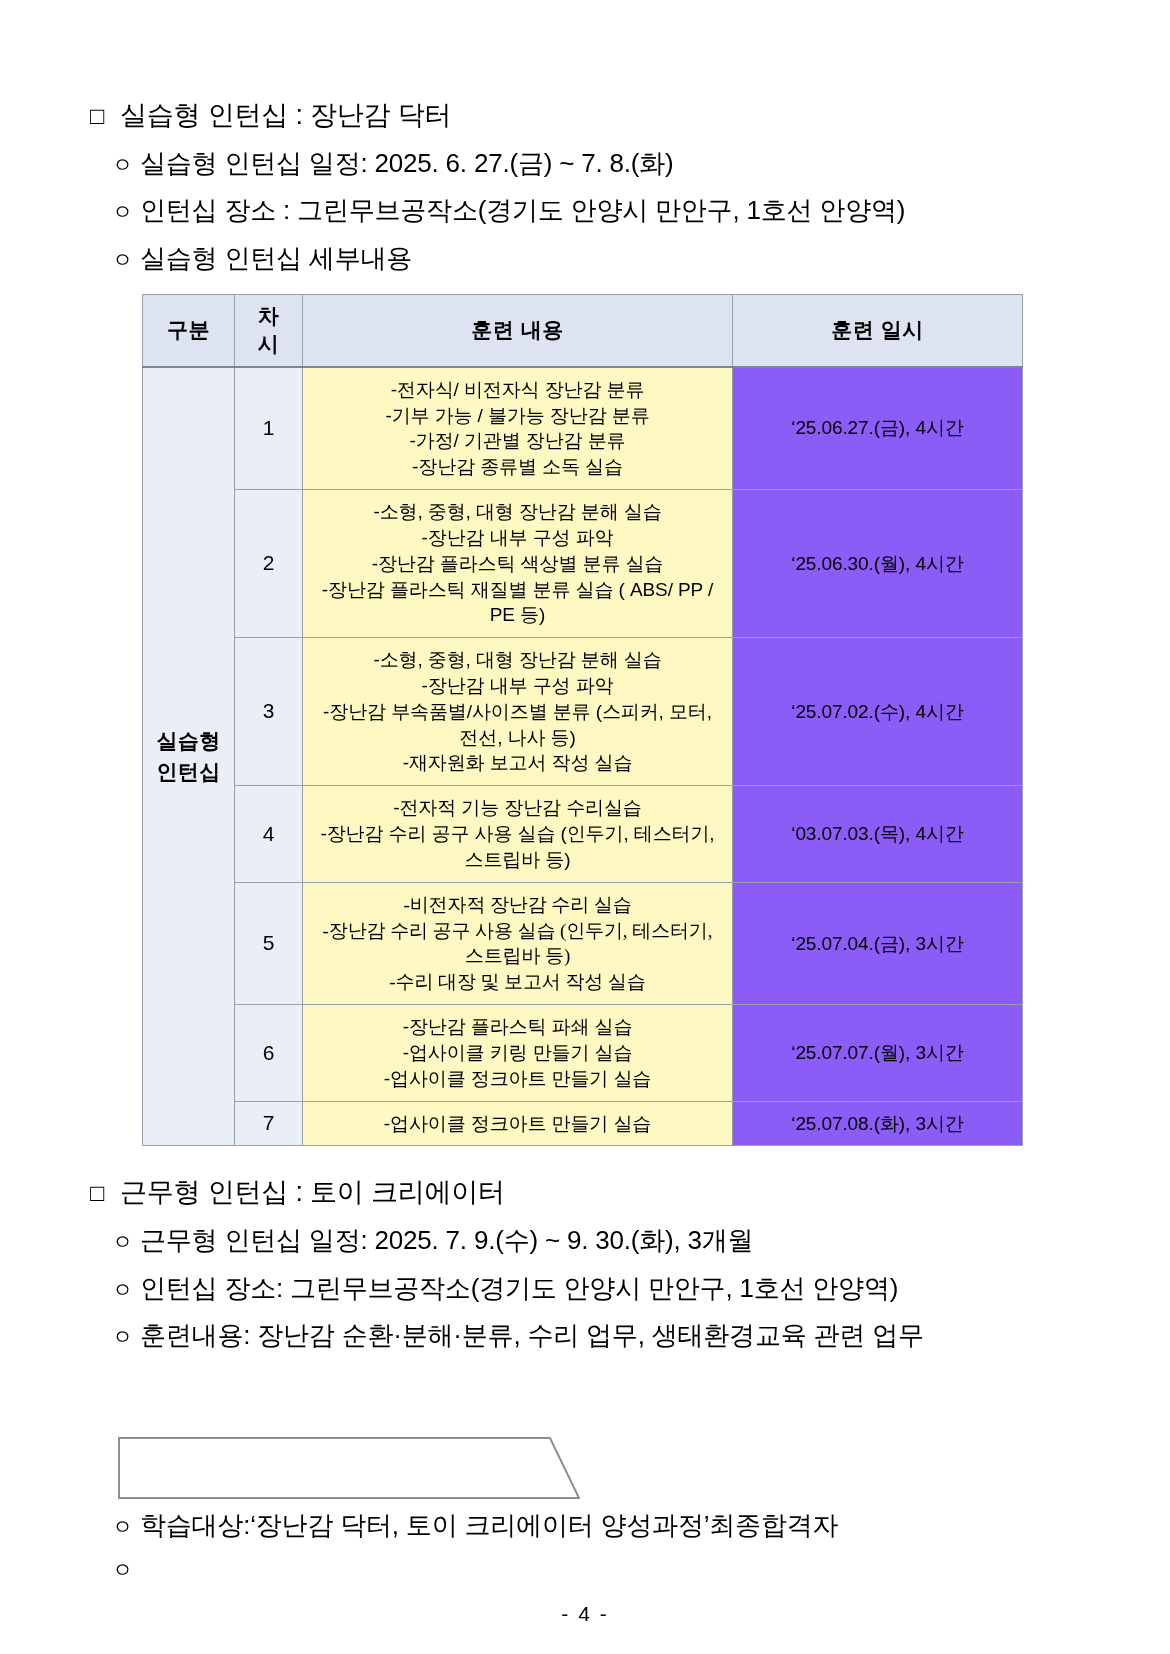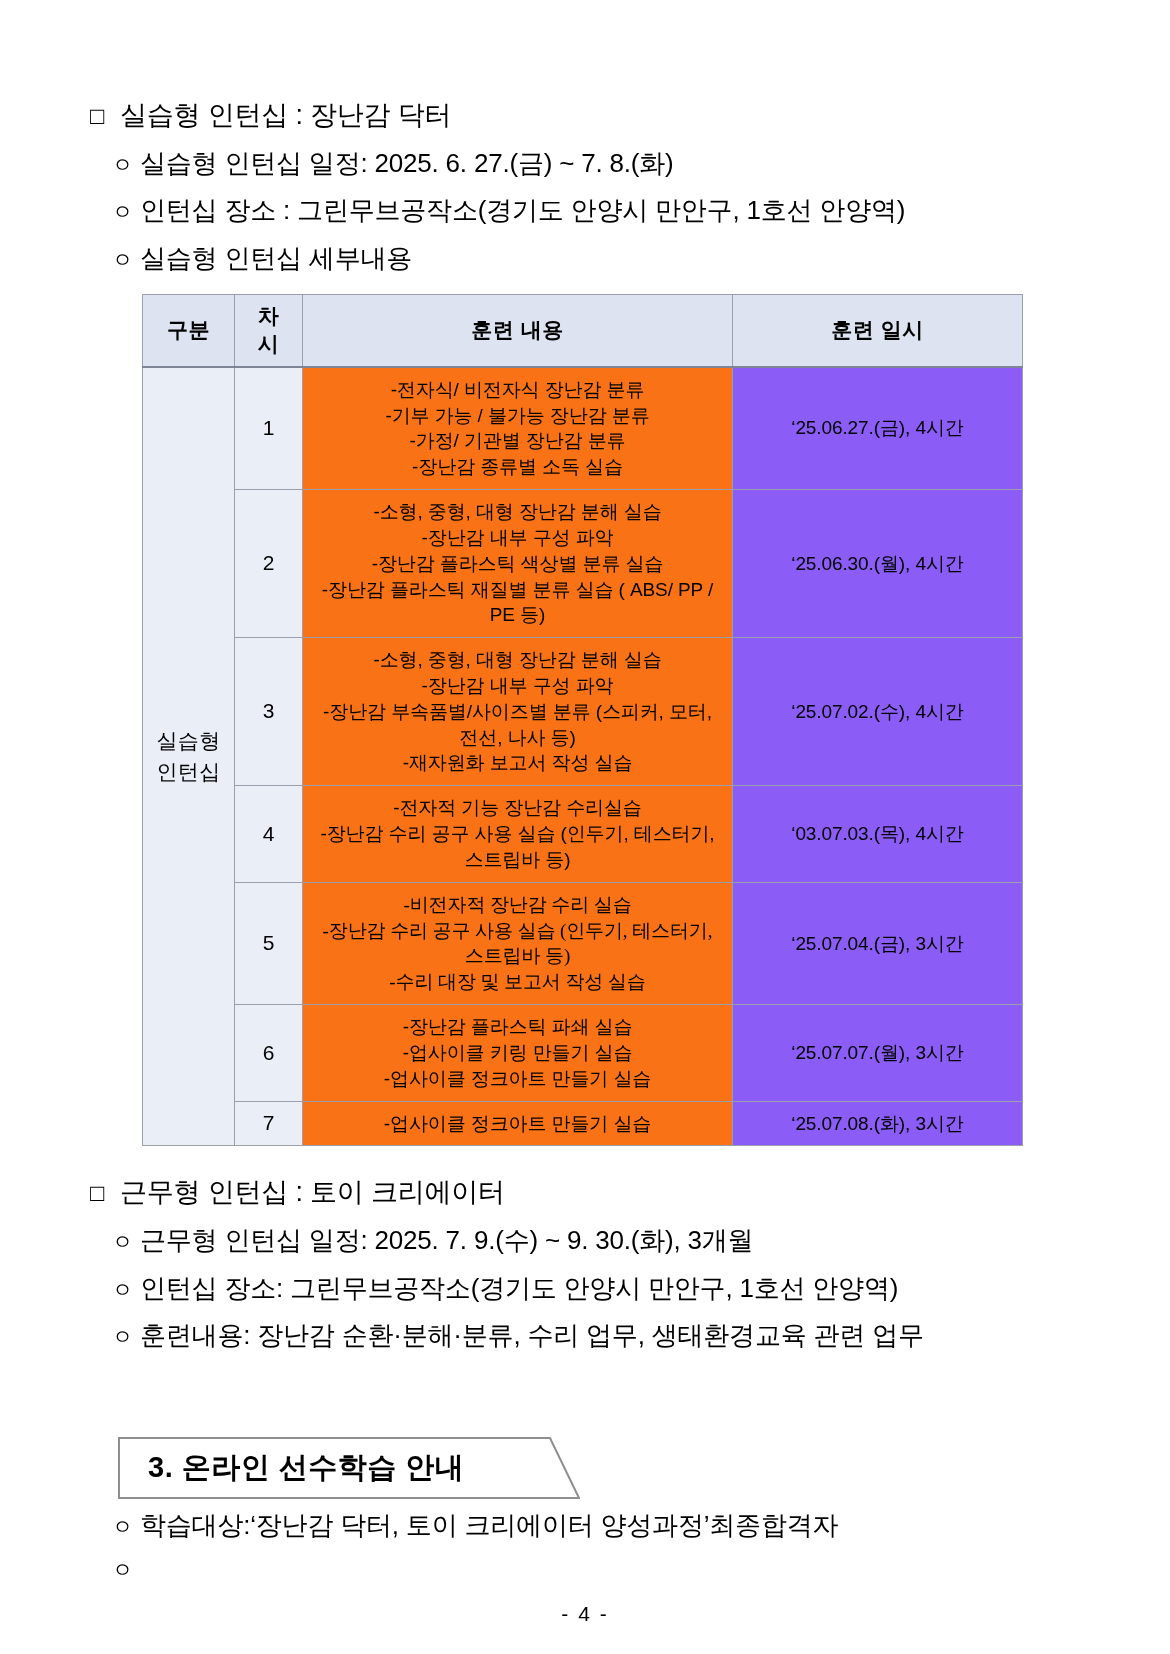--- a/index.html
+++ b/index.html
@@ -83,30 +83,30 @@
     background: #dde3f0;
     font-size: 21px;
     font-weight: bold;
     padding: 7px 20px;
     border-bottom: 2px solid #7e8596;
     letter-spacing: 0.5px;
   }
   table.detail tbody td.sec {
     background: #eaeef7;
     font-size: 21px;
-    font-weight: normal;
+    font-weight: bold;
     line-height: 1.45;
     letter-spacing: 0.3px;
   }
   table.detail tbody td.no {
     background: #eaeef7;
     font-size: 21px;
   }
   table.detail tbody td.content {
-    background: #f97316;
+    background: #fef9c3;
     font-size: 19px;
     padding: 9px 16px;
     letter-spacing: -0.1px;
   }
   table.detail tbody td.date {
     background: #8b5cf6;
     font-size: 19px;
     letter-spacing: -0.1px;
   }
   .col-sec { width: 92px; }
@@ -266,21 +266,20 @@
     <span class="o-text">훈련내용: 장난감 순환·분해·분류, 수리 업무, 생태환경교육 관련 업무</span>
   </div>
 
   <div class="gap-lg"></div>
   <div class="gap-md"></div>
 
   <div class="sec-head">
     <svg width="462" height="62" viewBox="0 0 462 62">
       <polygon points="1,1 432,1 461,61 1,61" fill="#ffffff" stroke="#8e8e8e" stroke-width="2"></polygon>
     </svg>
-    <span class="label">3. 온라인 선수학습 안내</span>
   </div>
 
   <div class="gap-sm"></div>
 
   <div class="o-line">
     <span class="o-mark">ㅇ</span>
     <span class="o-text">학습대상:‘장난감 닥터, 토이 크리에이터 양성과정’최종합격자</span>
   </div>
 
   <div class="o-line">

